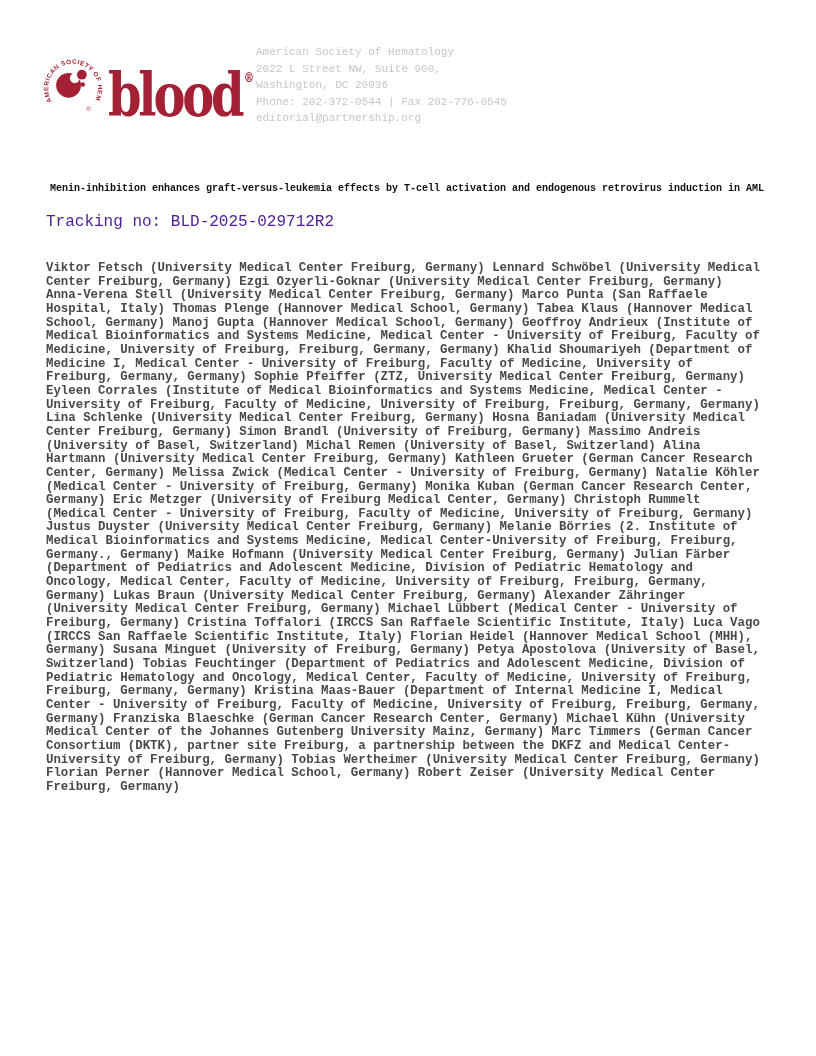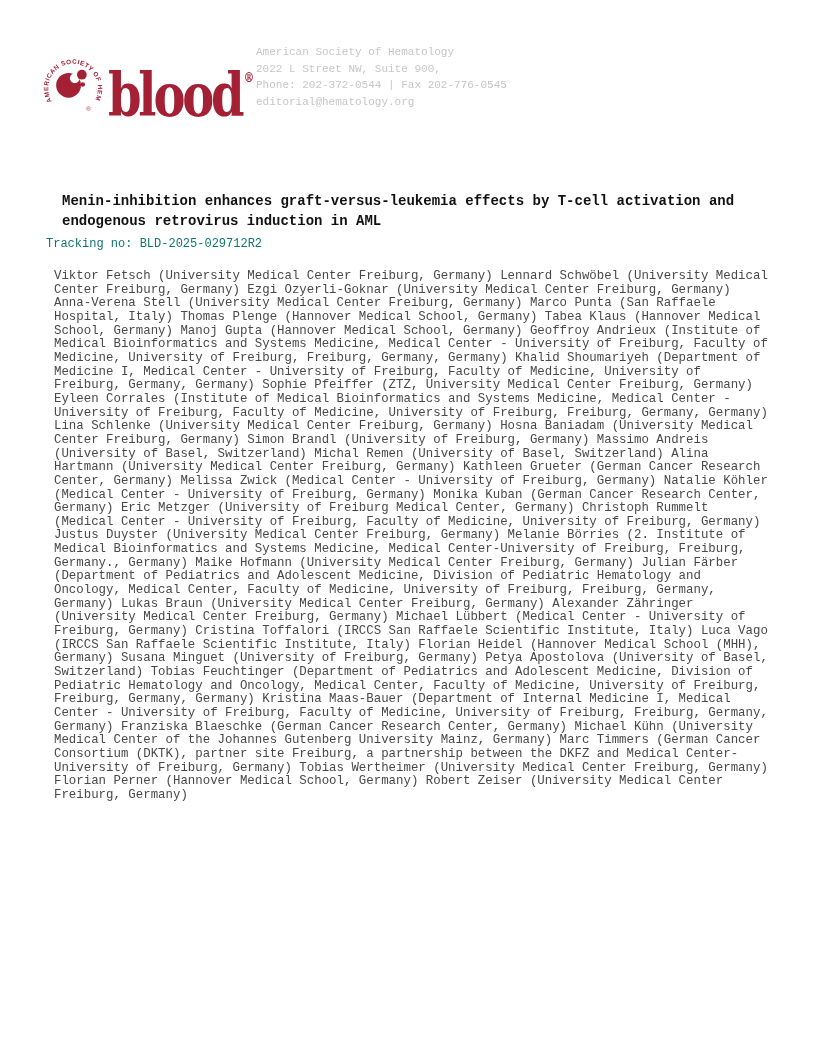--- a/index.html
+++ b/index.html
@@ -47,43 +47,44 @@
     font-size: 11px;
     line-height: 16.5px;
     white-space: nowrap;
   }
   
   .title {
     position: absolute;
     left: 46px;
     top: 175px;
     width: 718px;
-    margin: 16px;
+    margin: 4px;
     color: #111111;
-    font-size: 14px;
+    font-size: 10px;
     font-weight: bold;
     line-height: 20px;
     letter-spacing: 0px;
   }
   .tracking {
     position: absolute;
     left: 46px;
-    top: 237px;
-    color: #0f766e;
-    font-size: 12px;
+    top: 213px;
+    color: #4c1d95;
+    font-size: 16px;
   }
   .authors {
     position: absolute;
     left: 46px;
     top: 262px;
     width: 720px;
-    margin: 8px;
+    margin: 0;
     color: #484848;
     font-size: 12.4px;
     line-height: 13.65px;
+    font-weight: bold;
   }
 </style>
 </head>
 <body>
 
 <div class="page">
 
   <div class="logo">
     <svg class="emblem" width="62" height="72" viewBox="0 0 70 80" aria-hidden="true">
       <defs>
@@ -98,22 +99,23 @@
       <circle cx="45" cy="25" r="5.5" fill="#a32035"></circle>
       <circle cx="46" cy="36" r="2.6" fill="#a32035"></circle>
       <text x="50" y="66" font-size="7" fill="#a32035" font-family="Liberation Sans, sans-serif">®</text>
     </svg>
     <div class="wordmark"><span>blood</span><sup>®</sup></div>
   </div>
 
   <div class="contact">
     <div>American Society of Hematology</div>
     <div>2022 L Street NW, Suite 900,</div>
+    <div>Washington, DC 20036</div>
     <div>Phone: 202-372-0544 | Fax 202-776-0545</div>
-    <div>editorial@hematology.org</div>
+    <div>editorial@partnership.org</div>
   </div>
 
   <h1 class="title">Menin-inhibition enhances graft-versus-leukemia effects by T-cell activation and endogenous retrovirus induction in AML</h1>
 
   <div class="tracking"><span>Tracking no:</span> <span>BLD-2025-029712R2</span></div>
 
   <p class="authors">Viktor Fetsch (University Medical Center Freiburg, Germany) Lennard Schwöbel (University Medical Center Freiburg, Germany) Ezgi Ozyerli-Goknar (University Medical Center Freiburg, Germany) Anna-Verena Stell (University Medical Center Freiburg, Germany) Marco Punta (San Raffaele Hospital, Italy) Thomas Plenge (Hannover Medical School, Germany) Tabea Klaus (Hannover Medical School, Germany) Manoj Gupta (Hannover Medical School, Germany) Geoffroy Andrieux (Institute of Medical Bioinformatics and Systems Medicine, Medical Center - University of Freiburg, Faculty of Medicine, University of Freiburg, Freiburg, Germany, Germany) Khalid Shoumariyeh (Department of Medicine I, Medical Center - University of Freiburg, Faculty of Medicine, University of Freiburg, Germany, Germany) Sophie Pfeiffer (ZTZ, University Medical Center Freiburg, Germany) Eyleen Corrales (Institute of Medical Bioinformatics and Systems Medicine, Medical Center - University of Freiburg, Faculty of Medicine, University of Freiburg, Freiburg, Germany, Germany) Lina Schlenke (University Medical Center Freiburg, Germany) Hosna Baniadam (University Medical Center Freiburg, Germany) Simon Brandl (University of Freiburg, Germany) Massimo Andreis (University of Basel, Switzerland) Michal Remen (University of Basel, Switzerland) Alina Hartmann (University Medical Center Freiburg, Germany) Kathleen Grueter (German Cancer Research Center, Germany) Melissa Zwick (Medical Center - University of Freiburg, Germany) Natalie Köhler (Medical Center - University of Freiburg, Germany) Monika Kuban (German Cancer Research Center, Germany) Eric Metzger (University of Freiburg Medical Center, Germany) Christoph Rummelt (Medical Center - University of Freiburg, Faculty of Medicine, University of Freiburg, Germany) Justus Duyster (University Medical Center Freiburg, Germany) Melanie Börries (2. Institute of Medical Bioinformatics and Systems Medicine, Medical Center-University of Freiburg, Freiburg, Germany., Germany) Maike Hofmann (University Medical Center Freiburg, Germany) Julian Färber (Department of Pediatrics and Adolescent Medicine, Division of Pediatric Hematology and Oncology, Medical Center, Faculty of Medicine, University of Freiburg, Freiburg, Germany, Germany) Lukas Braun (University Medical Center Freiburg, Germany) Alexander Zähringer (University Medical Center Freiburg, Germany) Michael Lübbert (Medical Center - University of Freiburg, Germany) Cristina Toffalori (IRCCS San Raffaele Scientific Institute, Italy) Luca Vago (IRCCS San Raffaele Scientific Institute, Italy) Florian Heidel (Hannover Medical School (MHH), Germany) Susana Minguet (University of Freiburg, Germany) Petya Apostolova (University of Basel, Switzerland) Tobias Feuchtinger (Department of Pediatrics and Adolescent Medicine, Division of Pediatric Hematology and Oncology, Medical Center, Faculty of Medicine, University of Freiburg, Freiburg, Germany, Germany) Kristina Maas-Bauer (Department of Internal Medicine I, Medical Center - University of Freiburg, Faculty of Medicine, University of Freiburg, Freiburg, Germany, Germany) Franziska Blaeschke (German Cancer Research Center, Germany) Michael Kühn (University Medical Center of the Johannes Gutenberg University Mainz, Germany) Marc Timmers (German Cancer Consortium (DKTK), partner site Freiburg, a partnership between the DKFZ and Medical Center-University of Freiburg, Germany) Tobias Wertheimer (University Medical Center Freiburg, Germany) Florian Perner (Hannover Medical School, Germany) Robert Zeiser (University Medical Center Freiburg, Germany)</p>
 
 </div>
 

